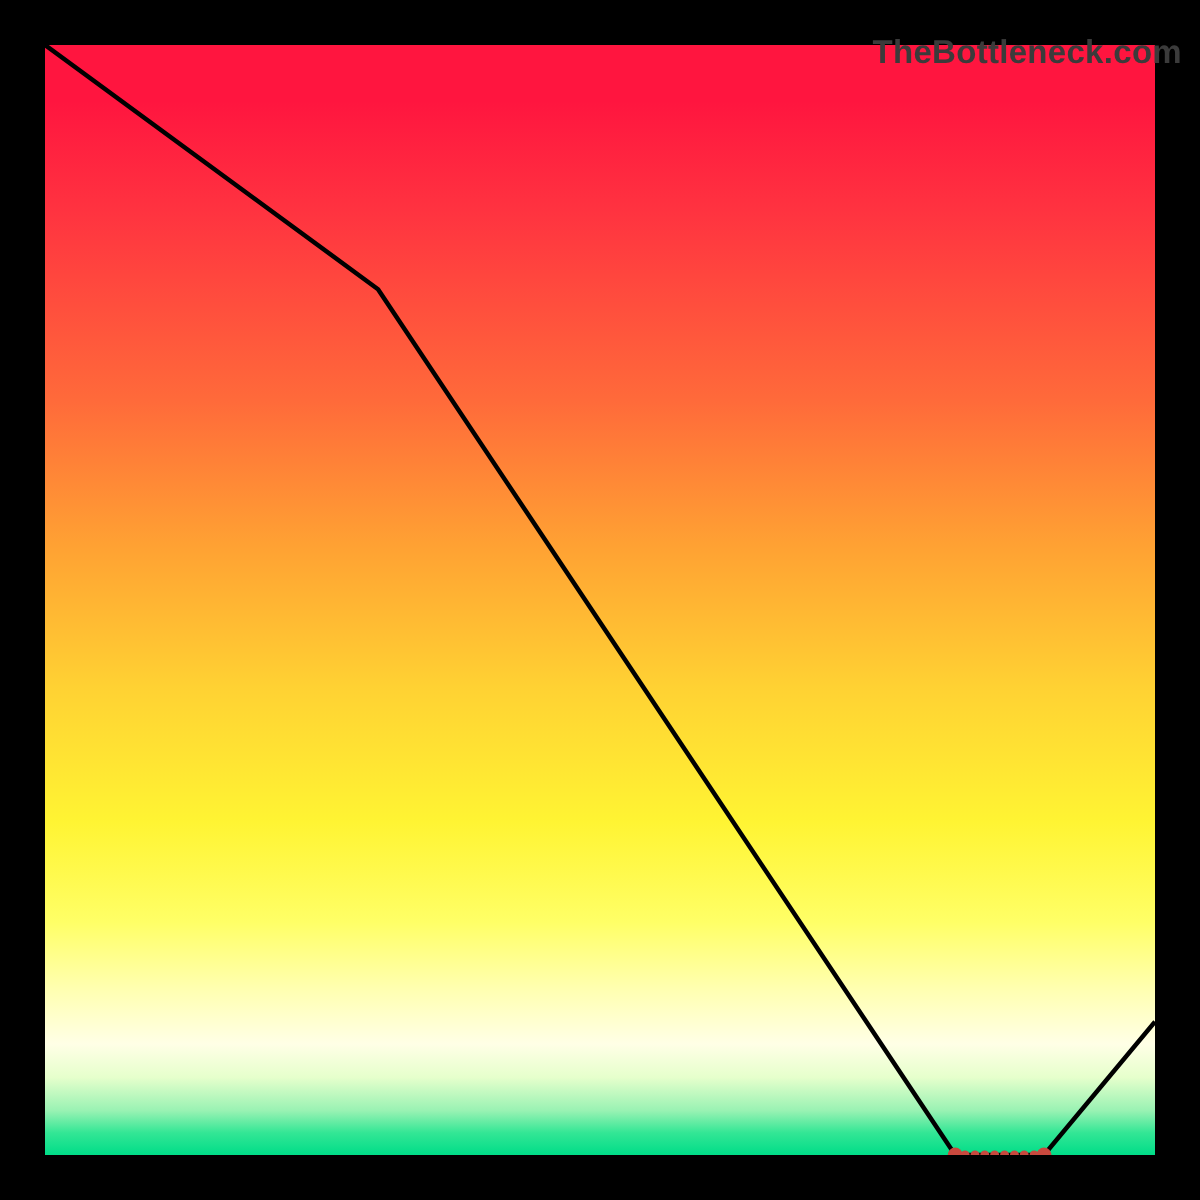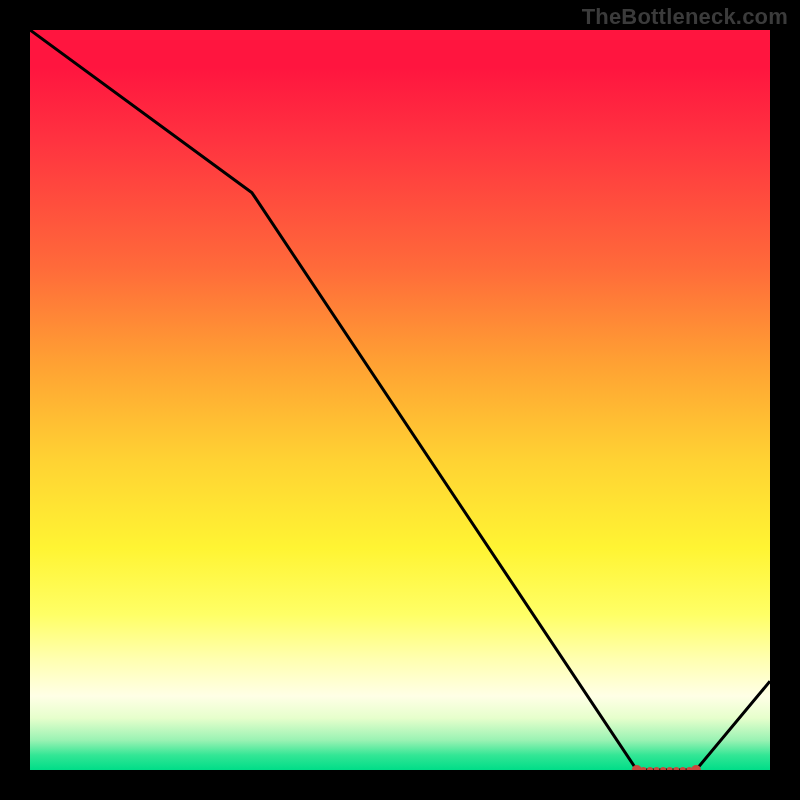--- a/index.html
+++ b/index.html
@@ -12,21 +12,21 @@
     font-family: Arial, Helvetica, sans-serif;
   }
   .container {
     position: relative;
     width: 800px;
     height: 800px;
     background: #000;
   }
   .watermark {
     position: absolute;
-    top: 4px;
+    top: 22px;
     right: 12px;
     color: #3b3b3b;
     font-size: 22px;
     font-weight: 600;
     letter-spacing: 0.2px;
     z-index: 10;
   }
   .gradient {
     position: absolute;
     left: 30px;

